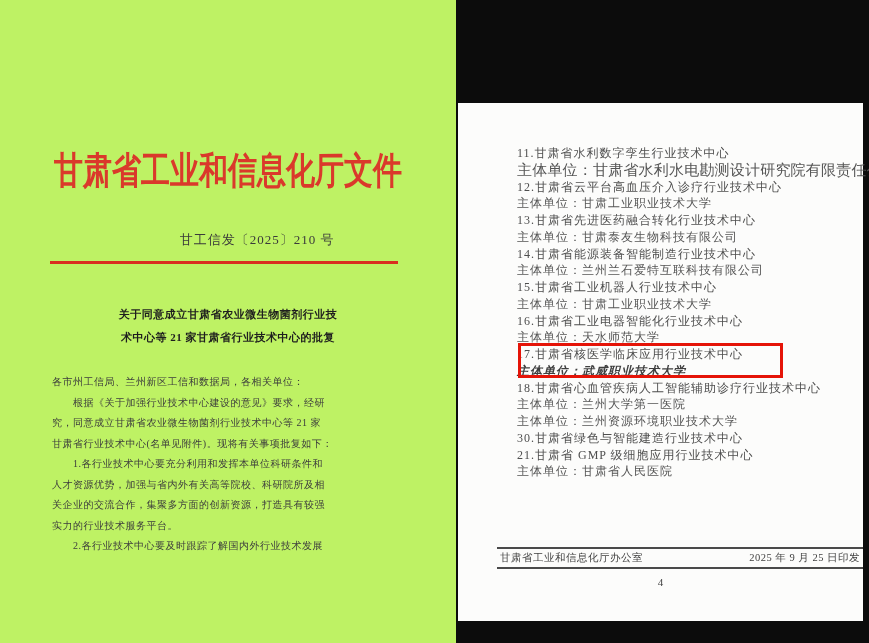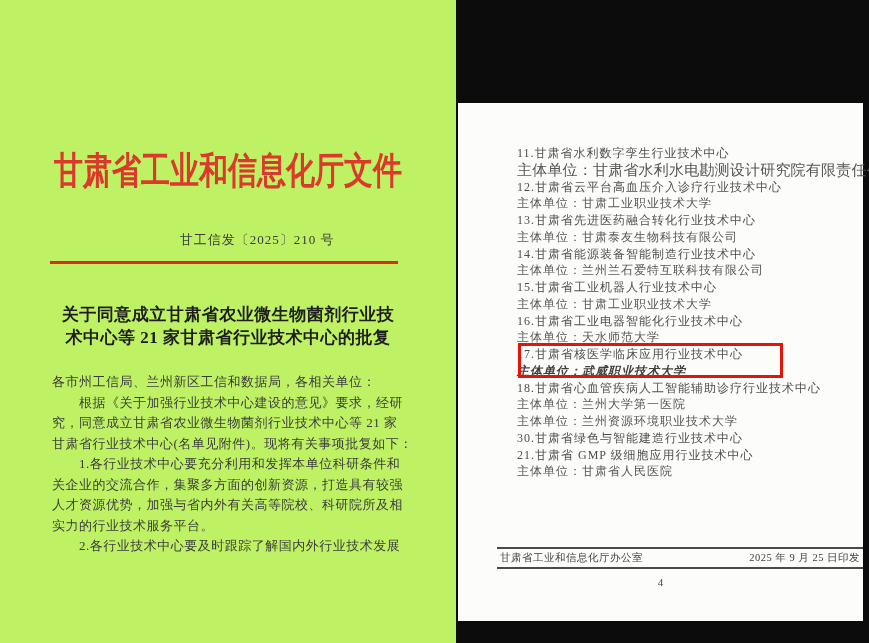--- a/index.html
+++ b/index.html
@@ -19,25 +19,25 @@
   }
   .lp-docnum{
     position:absolute;left:0;top:231px;width:466px;text-align:center;
     font-size:13px;color:#3a3a3a;letter-spacing:1px;white-space:nowrap;margin-left:24px;
   }
   .lp-redline{
     position:absolute;left:50px;top:261px;width:348px;height:3px;background:#d92f1f;
   }
   .lp-title{
     position:absolute;left:0;top:303px;width:456px;text-align:center;
-    font-size:17px;font-weight:bold;color:#1e1e1e;line-height:23px;letter-spacing:0.5px;white-space:nowrap;
+    font-size:11px;font-weight:bold;color:#1e1e1e;line-height:23px;letter-spacing:0.5px;white-space:nowrap;
   }
   .lp-body{
     position:absolute;left:52px;top:372px;width:350px;
-    font-size:13px;color:#3c3c3c;line-height:20.5px;letter-spacing:0.5px;
+    font-size:10px;color:#3c3c3c;line-height:20.5px;letter-spacing:0.5px;
   }
   .lp-body div{white-space:nowrap;}
 
   
   .right-scan{position:absolute;left:456px;top:0;width:413px;height:643px;background:#0c0c0c;}
   .right-page{
     position:absolute;left:2px;top:103px;width:405px;height:518px;background:#fcfcfb;
   }
   .rp-list{
     position:absolute;left:50px;top:42px;width:338px;
@@ -76,22 +76,22 @@
     <div class="lp-title">
       <div>关于同意成立甘肃省农业微生物菌剂行业技</div>
       <div>术中心等 21 家甘肃省行业技术中心的批复</div>
     </div>
     <div class="lp-body">
       <div>各市州工信局、兰州新区工信和数据局，各相关单位：</div>
       <div>　　根据《关于加强行业技术中心建设的意见》要求，经研</div>
       <div>究，同意成立甘肃省农业微生物菌剂行业技术中心等 21 家</div>
       <div>甘肃省行业技术中心(名单见附件)。现将有关事项批复如下：</div>
       <div>　　1.各行业技术中心要充分利用和发挥本单位科研条件和</div>
+      <div>人才资源优势，加强与省内外有关高等院校、科研院所及相</div>
       <div>关企业的交流合作，集聚多方面的创新资源，打造具有较强</div>
-      <div>人才资源优势，加强与省内外有关高等院校、科研院所及相</div>
       <div>实力的行业技术服务平台。</div>
       <div>　　2.各行业技术中心要及时跟踪了解国内外行业技术发展</div>
     </div>
   </div>
 
   <div class="right-scan">
     <div class="right-page">
 
       <div class="rp-list">
         <div>11.甘肃省水利数字孪生行业技术中心</div>

